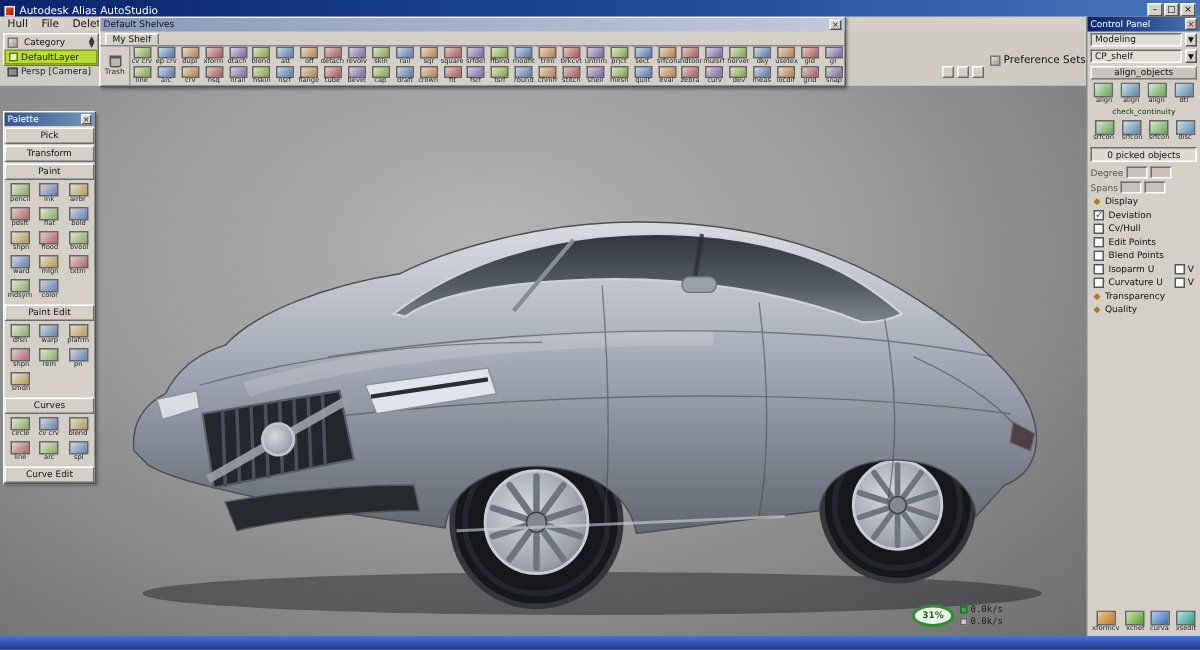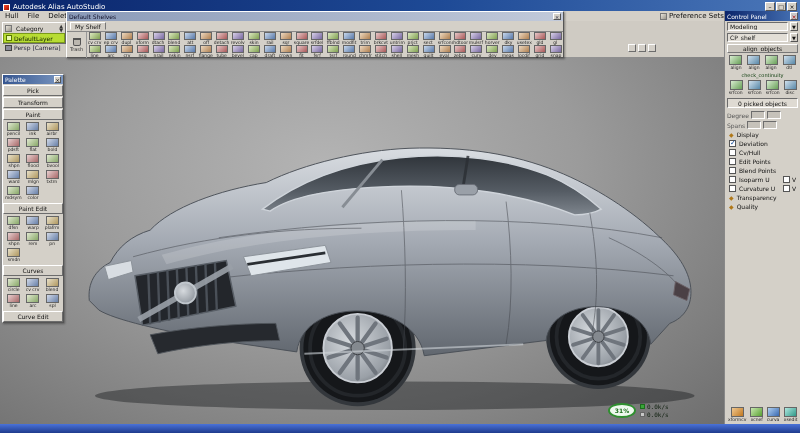--- a/index.html
+++ b/index.html
@@ -13,21 +13,21 @@
     gap:3px;padding:0 3px;color:#fff;font-size:7px;white-space:nowrap}
   .alias-logo{width:7px;height:7px;background:linear-gradient(135deg,#ff4a2a,#a01000);border:1px solid #fff}
   .win-ctrls{margin-left:auto;display:flex}
   .win-btn{width:10px;height:9px;font-size:6px;line-height:7px;text-align:center;background:#d4d0c8;
     color:#000;border:1px solid;border-color:#fff #555 #555 #fff;margin-left:1px;cursor:default}
   .menubar{position:absolute;left:0;top:11px;width:724px;height:10px;background:#d4d0c8;z-index:1;
     display:flex;gap:9px;padding:1px 5px;font-size:7px}
   .menu-item{white-space:nowrap}
 
   .strip{position:absolute;left:0;top:21px;width:724px;height:36px;background:#cfcbc3;z-index:1}
-  .prefsets{position:absolute;left:660px;top:12px;font-size:7px;z-index:2}
+  .prefsets{position:absolute;left:660px;top:36px;font-size:7px;z-index:2}
   .tool-dot{display:inline-block;width:7px;height:7px;background:linear-gradient(135deg,#e8e4da,#9a968c);
     border:1px solid #777;margin-right:2px;vertical-align:middle}
 
   
   .raised{background:#d4d0c8;border:1px solid;border-color:#fdfdfd #6c6c6c #6c6c6c #fdfdfd}
 
   
   .category{position:absolute;left:2px;top:22px;width:64px;z-index:2}
   .cat-head{display:flex;align-items:center;gap:2px;height:10px;font-size:6px;padding:0 2px}
   .cat-arrows{margin-left:auto;font-size:5px;line-height:4px;color:#333}

